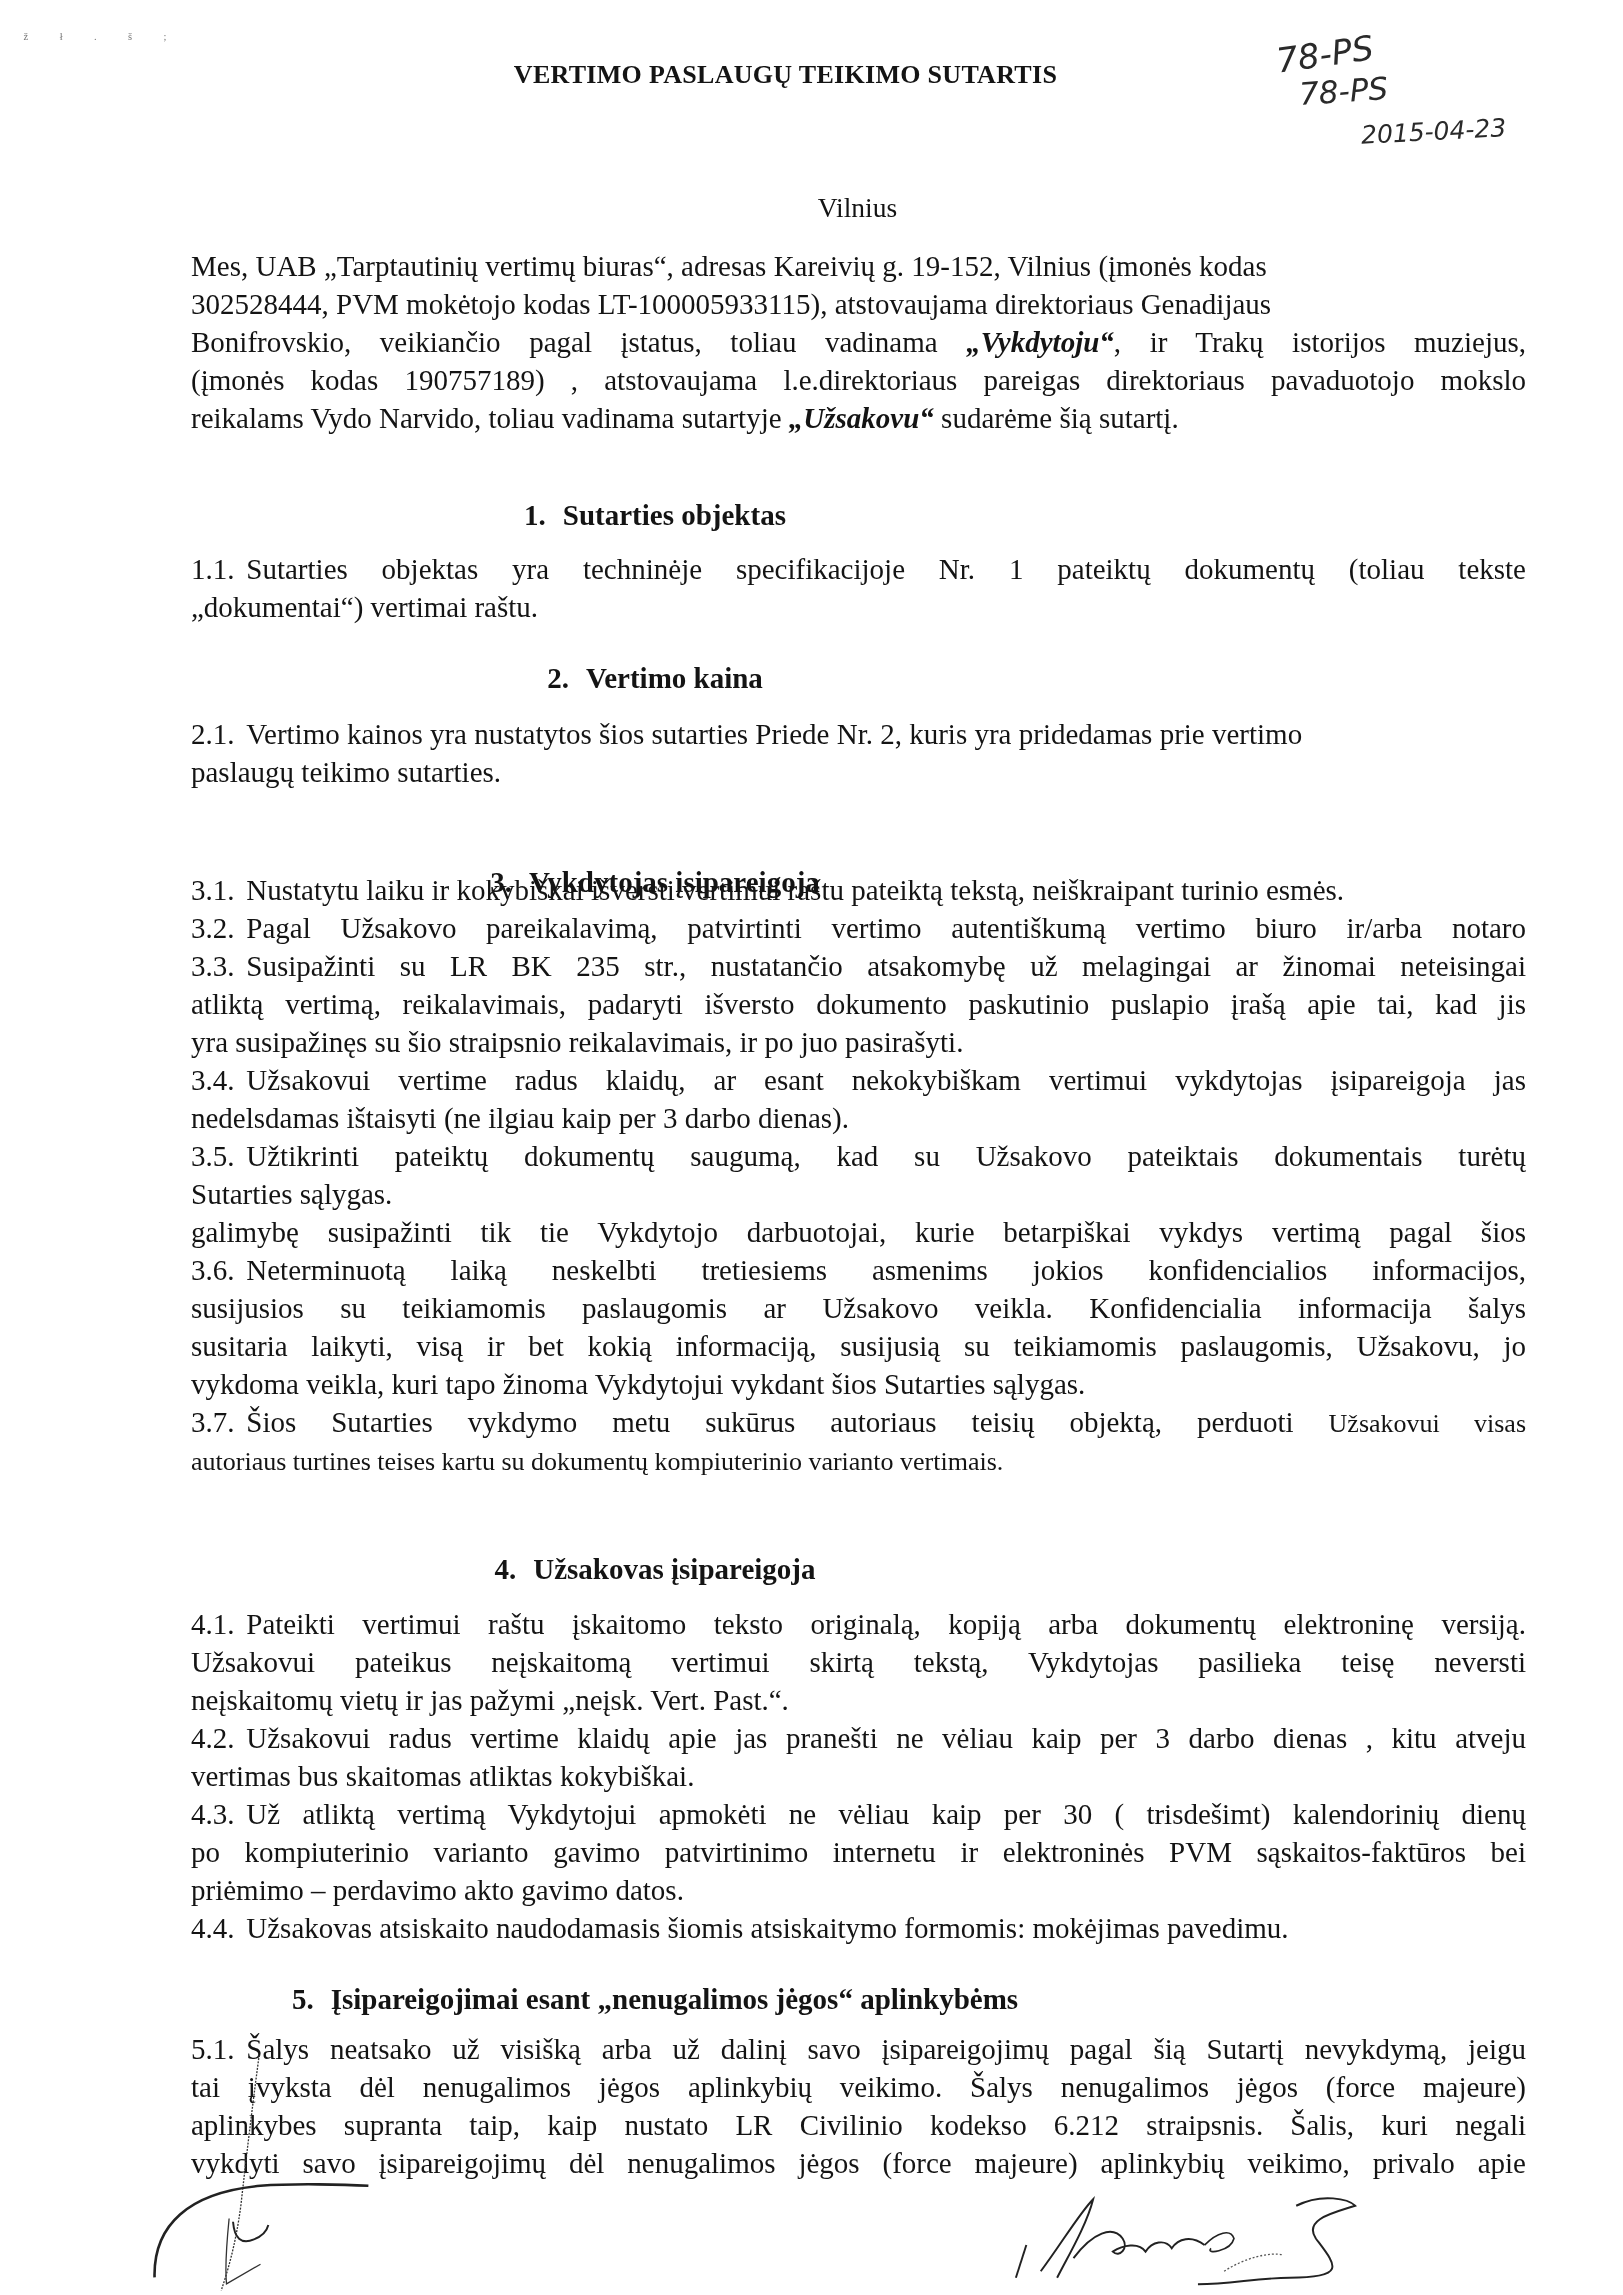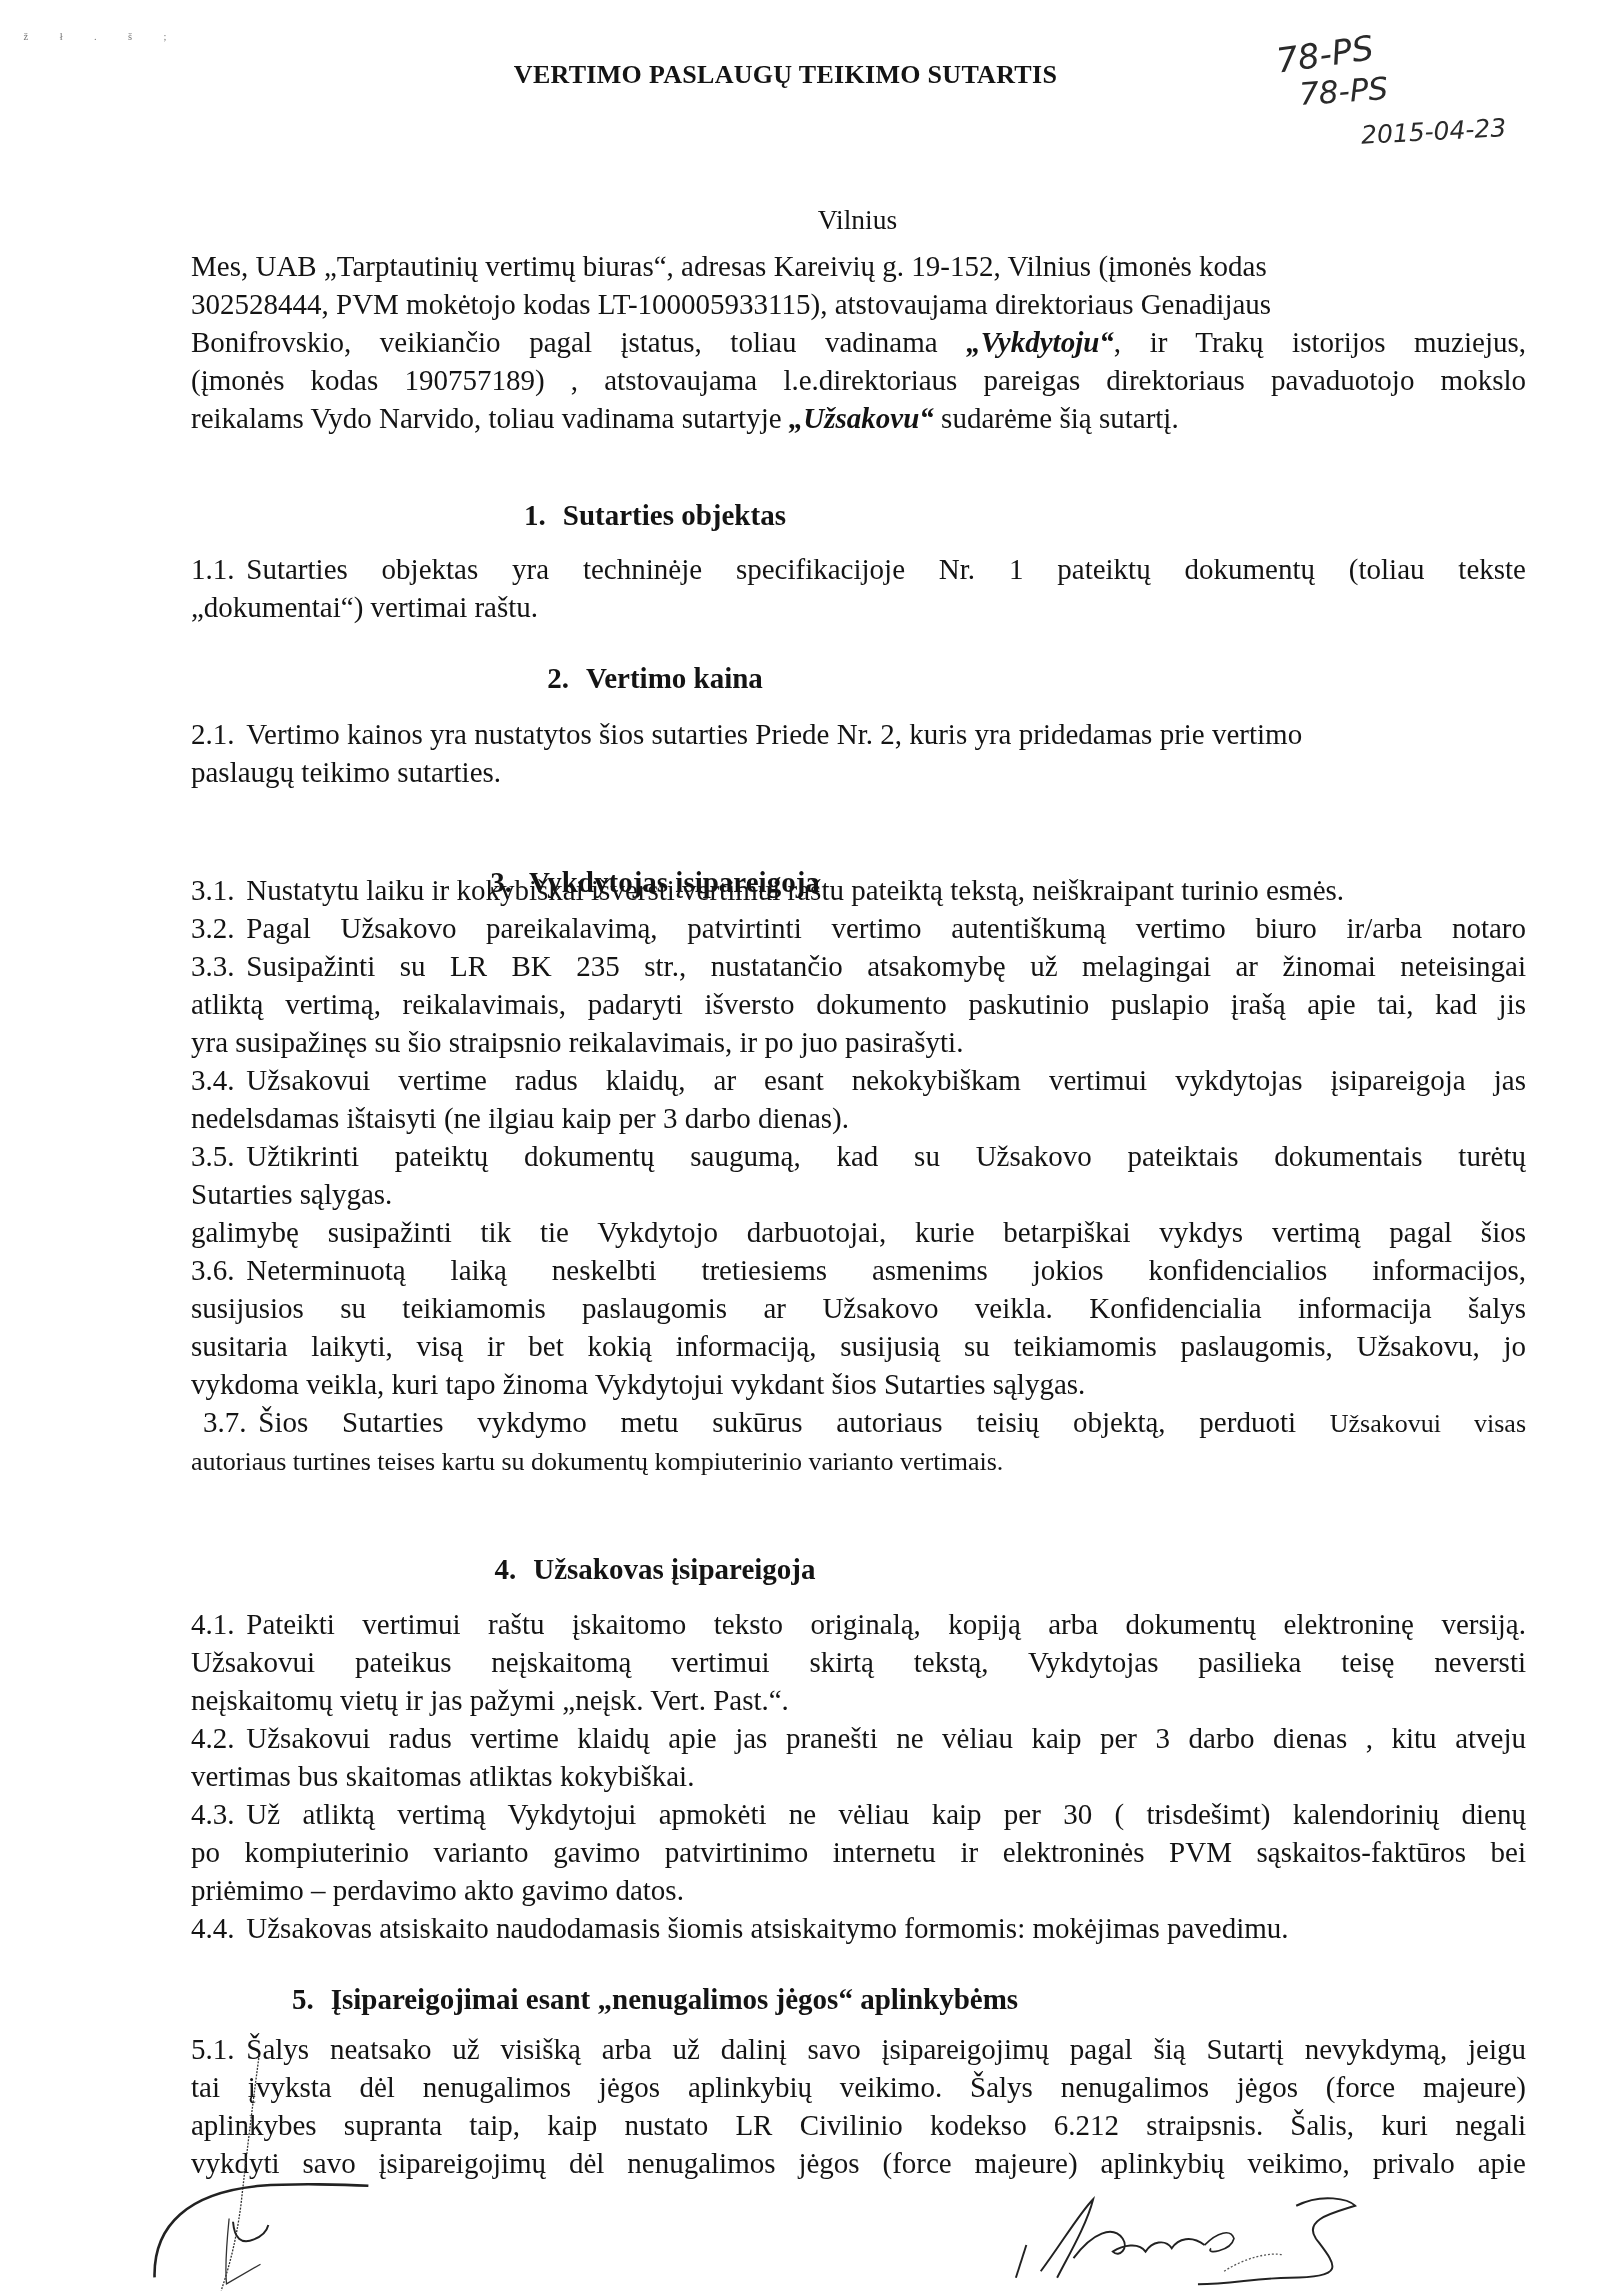--- a/index.html
+++ b/index.html
@@ -5,21 +5,21 @@
   html, body { margin: 0; padding: 0; background: #ffffff; }
   body { width: 1623px; height: 2295px; position: relative; overflow: hidden;
          font-family: "Liberation Serif", "DejaVu Serif", serif; color: #141414; }
   .page { position: absolute; left: 0; top: 0; width: 1623px; height: 2295px; background: #fff; }
   .abs { position: absolute; }
   .title { left: 0; width: 1623px; text-align: center; top: 60px; font-size: 26px; font-weight: bold;
            letter-spacing: 0.3px; }
   .title span { display: inline-block; transform: translateX(-26px); }
   .date-line { left: 0; width: 1623px; text-align: center; top: 134px; font-size: 29px; }
   .date-line span { display: inline-block; transform: translateX(-19.6px); }
-  .city { left: 0; width: 1623px; text-align: center; top: 204px; font-size: 27.5px; }
+  .city { left: 0; width: 1623px; text-align: center; top: 192px; font-size: 27.5px; }
   .city span { display: inline-block; transform: translateX(46px); }
   .dots { color: #9a9a9a; font-size: 19.6px; letter-spacing: 3.9px; }
 
   .body { left: 191px; width: 1335px; font-size: 29px; line-height: 38px; }
   .just { text-align: justify; text-align-last: left; }
   .para { margin: 0; }
   .heading { left: 0; width: 1310px; text-align: center; font-weight: bold; font-size: 29px; }
   .heading .num { margin-right: 17px; }
   .small { font-size: 26px; }
   .item-num { margin-right: 11.8px; }
@@ -93,21 +93,21 @@
 
     <div class="para" style="text-align: justify; text-align-last: justify;"><span class="item-num">3.5.</span><span>Užtikrinti pateiktų dokumentų saugumą, kad su Užsakovo pateiktais dokumentais turėtų</span></div>
     <div class="para">Sutarties sąlygas.</div>
     <div class="para" style="text-align: justify; text-align-last: justify;">galimybę susipažinti tik tie Vykdytojo darbuotojai, kurie betarpiškai vykdys vertimą pagal šios</div>
 
     <div class="para" style="text-align: justify; text-align-last: justify;"><span class="item-num">3.6.</span><span>Neterminuotą laiką neskelbti tretiesiems asmenims jokios konfidencialios informacijos,</span></div>
     <div class="para" style="text-align: justify; text-align-last: justify;">susijusios su teikiamomis paslaugomis ar Užsakovo veikla. Konfidencialia informacija šalys</div>
     <div class="para" style="text-align: justify; text-align-last: justify;">susitaria laikyti, visą ir bet kokią informaciją, susijusią su teikiamomis paslaugomis, Užsakovu, jo</div>
     <div class="para">vykdoma veikla, kuri tapo žinoma Vykdytojui vykdant šios Sutarties sąlygas.</div>
 
-    <div class="para" style="text-align: justify; text-align-last: justify; margin-left: 12px;"><span class="item-num">3.7.</span><span>Šios Sutarties vykdymo metu sukūrus autoriaus teisių objektą, perduoti</span> <span class="small">Užsakovui visas</span></div>
+    <div class="para" style="text-align: justify; text-align-last: justify;"><span class="item-num">3.7.</span><span>Šios Sutarties vykdymo metu sukūrus autoriaus teisių objektą, perduoti</span> <span class="small">Užsakovui visas</span></div>
     <div class="para small">autoriaus turtines teises kartu su dokumentų kompiuterinio varianto vertimais.</div>
   </div>
 
   <div class="abs heading" style="top:1553px;">
     <span class="num">4.</span><span>Užsakovas įsipareigoja</span>
   </div>
   <div class="abs body" style="top:1605px;">
 
     <div class="para" style="text-align: justify; text-align-last: justify;"><span class="item-num">4.1.</span><span>Pateikti vertimui raštu įskaitomo teksto originalą, kopiją arba dokumentų elektroninę versiją.</span></div>
     <div class="para" style="text-align: justify; text-align-last: justify;">Užsakovui pateikus neįskaitomą vertimui skirtą tekstą, Vykdytojas pasilieka teisę neversti</div>

